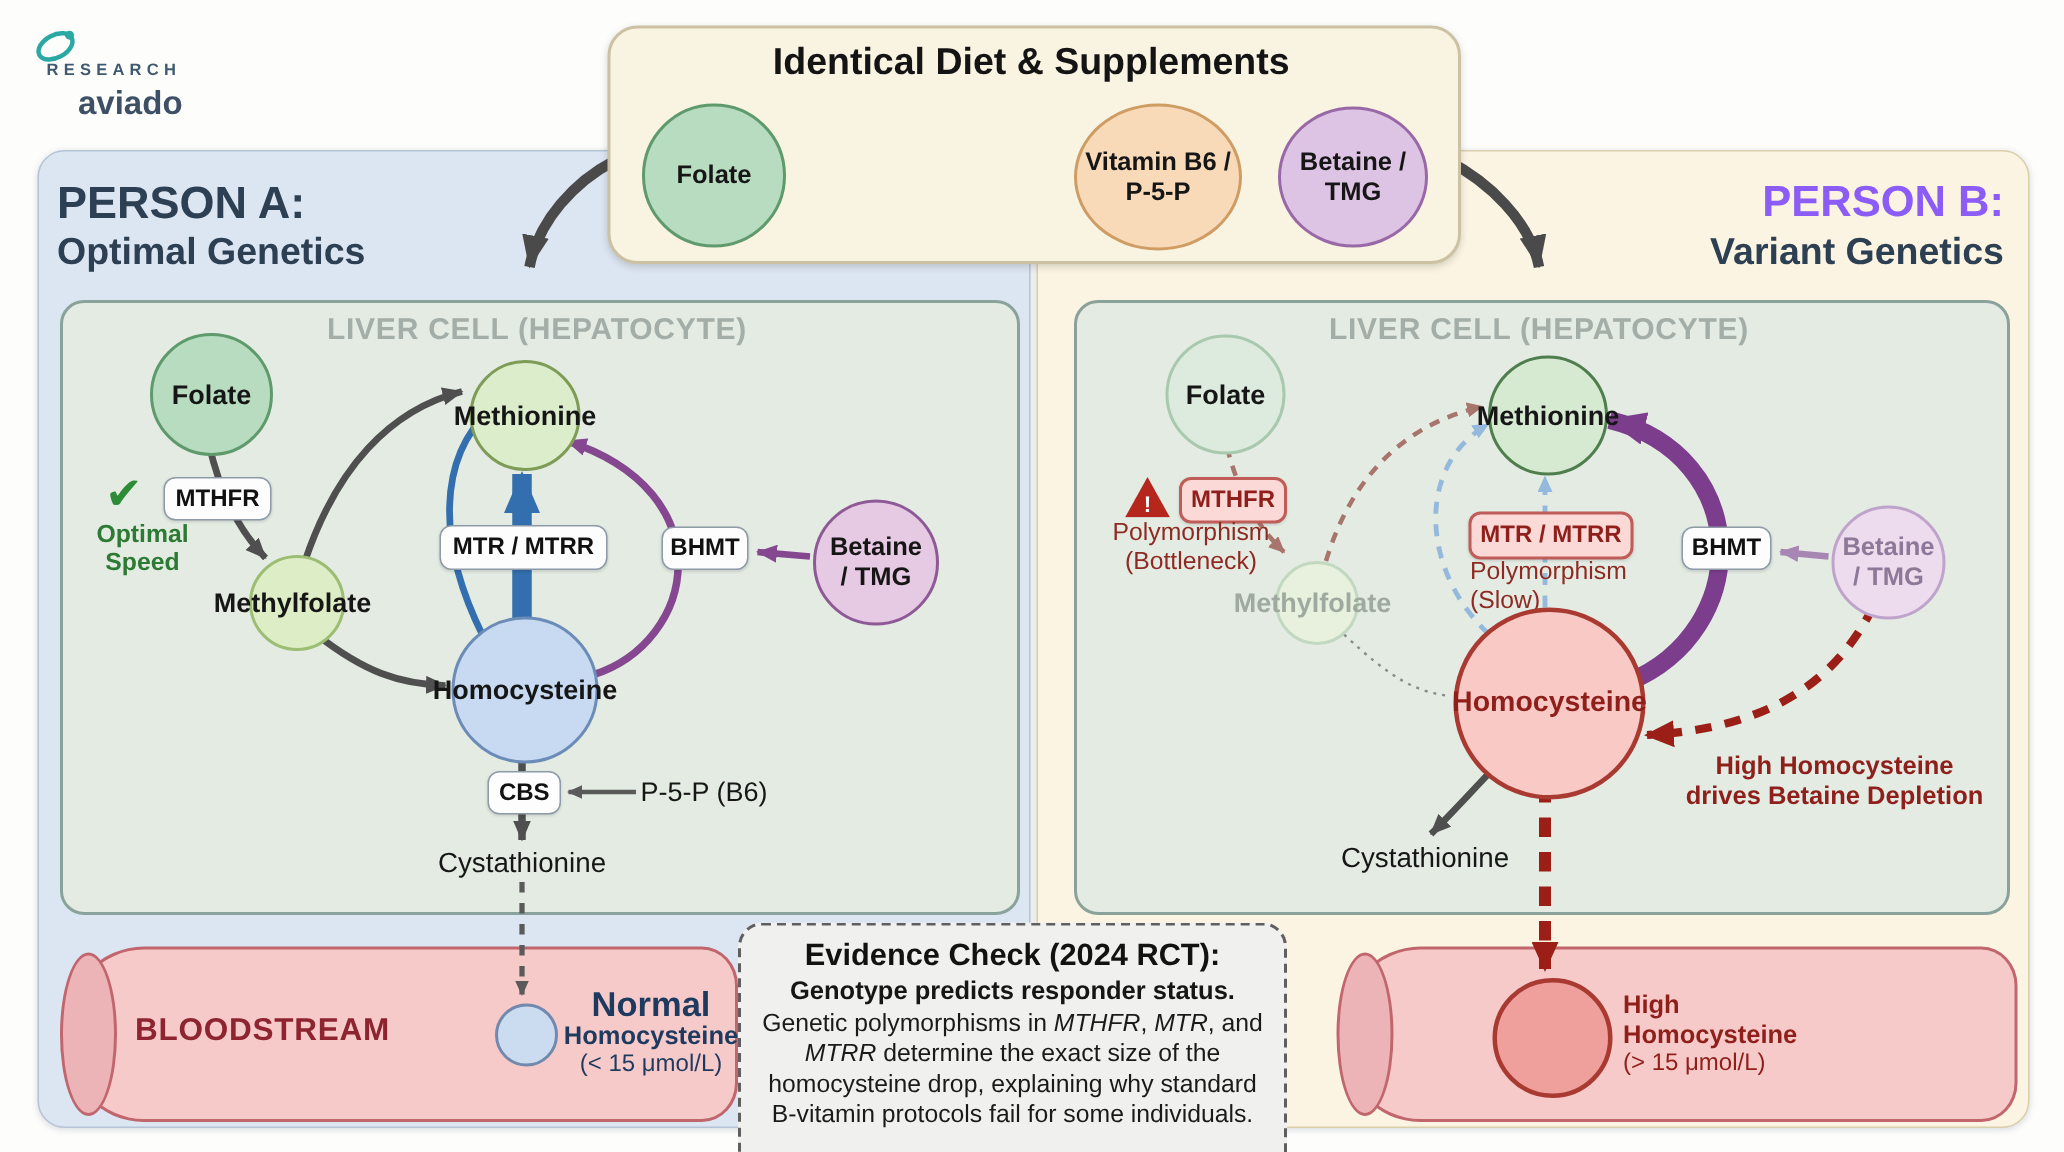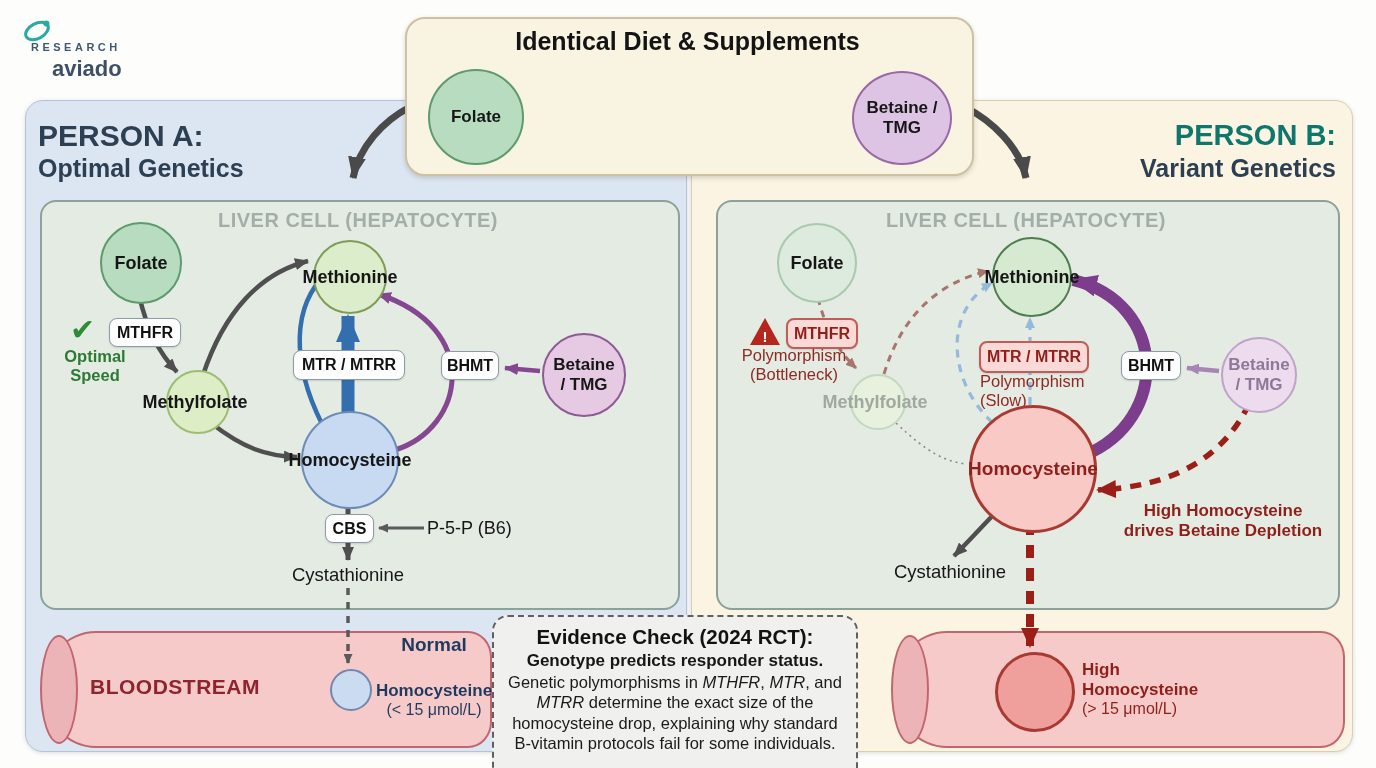--- a/index.html
+++ b/index.html
@@ -115,28 +115,31 @@
     <ellipse cx="16" cy="17" rx="13" ry="8" transform="rotate(-28 16 17)" fill="none" stroke="#2aa8a4" stroke-width="3.2"></ellipse>
     <circle cx="26" cy="9" r="3.2" fill="#2aa8a4"></circle>
   </svg>
   <div class="lbl" style="left:52px;top:15px;font-size:22px;font-weight:800;color:#3d5065;margin-top:41px;">aviado</div>
   <div class="lbl" style="left:31px;top:41px;font-size:11px;font-weight:bold;letter-spacing:3.5px;color:#3f5a70;">RESEARCH</div>
 
   <div class="topbox" style="left:405px;top:17px;width:565px;height:155px;"></div>
   <div class="lbl center z25" style="left:405px;top:27px;width:565px;font-size:25px;font-weight:800;color:#141414;z-index:25;">Identical Diet &amp; Supplements</div>
   <div class="circle z25" style="left:428px;top:69px;width:92px;height:92px;background:#b7dcc0;border:2px solid #5f9a6d;font-size:17px;z-index:25;">
     <span>Folate</span></div>
+  <div class="circle z25" style="left:716px;top:69px;width:108px;height:94px;background:#f8dab9;border:2px solid #cf9c64;font-size:17px;z-index:25;">
+    <span>Vitamin B6 /
+P-5-P</span></div>
   <div class="circle z25" style="left:852px;top:71px;width:96px;height:90px;background:#dec4e4;border:2px solid #9969a7;font-size:17px;z-index:25;">
     <span>Betaine /
 TMG</span></div>
 
   <div class="lbl" style="left:38px;top:118px;font-size:30px;font-weight:800;color:#2d3f52;">PERSON A:</div>
   <div class="lbl" style="left:38px;top:154px;font-size:25px;font-weight:700;color:#2d3f52;">Optimal Genetics</div>
 
-  <div class="lbl" style="left:1036px;top:118px;width:300px;text-align:right;font-size:29px;font-weight:800;color:#0f766e;">PERSON B:</div>
+  <div class="lbl" style="left:1036px;top:118px;width:300px;text-align:right;font-size:29px;font-weight:800;color:#8b5cf6;">PERSON B:</div>
   <div class="lbl" style="left:1036px;top:154px;width:300px;text-align:right;font-size:25px;font-weight:700;color:#2d3f52;">Variant Genetics</div>
 
   <div class="circle node-lbl" style="left:100px;top:222px;width:78px;height:78px;background:#b7dcc0;border:2px solid #5f9a6d;">
     <span>Folate</span></div>
 
   <div class="lbl" style="left:70px;top:312px;font-size:30px;font-weight:bold;color:#2e8b36;">✔</div>
   <div class="chip" style="left:109px;top:318px;width:70px;height:27px;">
     <span>MTHFR</span>
     </div>
   <div class="lbl center" style="left:48px;top:347px;width:94px;font-size:16.5px;font-weight:600;color:#2c7a33;">Optimal
@@ -165,21 +168,21 @@
 
   <div class="chip" style="left:325px;top:514px;width:47px;height:27px;">
     <span>CBS</span>
     </div>
   <div class="lbl" style="left:427px;top:518px;width:120px;font-size:18px;">P-5-P (B6)</div>
 
   <div class="lbl center" style="left:276px;top:564px;width:144px;font-size:18.5px;">Cystathionine</div>
 
   <div class="lbl" style="left:90px;top:675px;width:175px;font-size:21px;font-weight:800;color:#8e2430;letter-spacing:.5px;">BLOODSTREAM</div>
   <div class="circle" style="left:330px;top:669px;width:38px;height:38px;background:#ccdcf0;border:2.5px solid #7189ad;"></div>
-  <div class="lbl center" style="left:374px;top:634px;width:120px;font-size:19px;font-weight:bold;color:#1e3a5f;">Normal</div>
+  <div class="lbl center" style="left:374px;top:656px;width:120px;font-size:23px;font-weight:bold;color:#1e3a5f;">Normal</div>
   <div class="lbl center" style="left:364px;top:681px;width:140px;font-size:17px;font-weight:bold;color:#1e3a5f;">Homocysteine</div>
   <div class="lbl center" style="left:364px;top:701px;width:140px;font-size:16px;color:#1e3a5f;">(&lt; 15 μmol/L)</div>
 
   <div class="circle node-lbl" style="left:777px;top:223px;width:76px;height:76px;background:#dcebdd;border:2px solid #a9c9ae;">
     <span>Folate</span></div>
 
   <div class="warn" style="left:750px;top:318px;width:30px;height:27px;">!</div>
   <div class="chip chip-red" style="left:786px;top:318px;width:68px;height:27px;">
     <span>MTHFR</span>
     </div>

